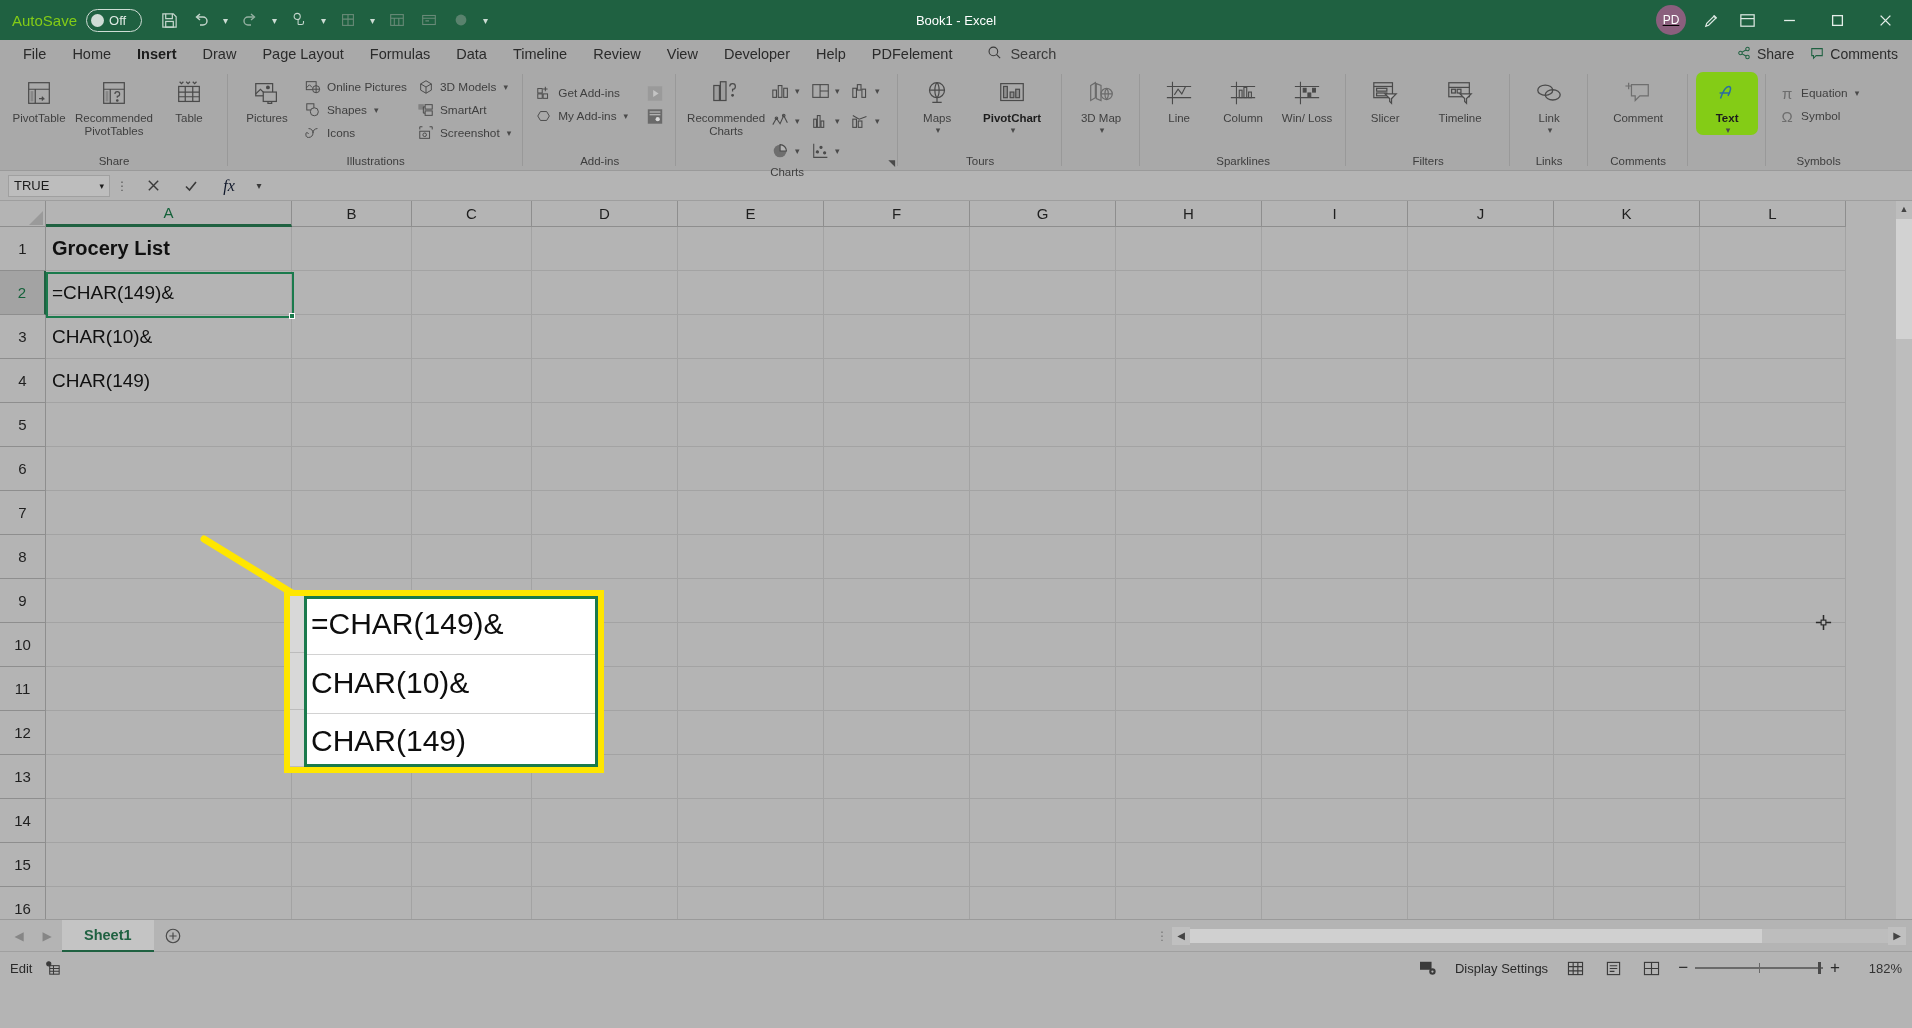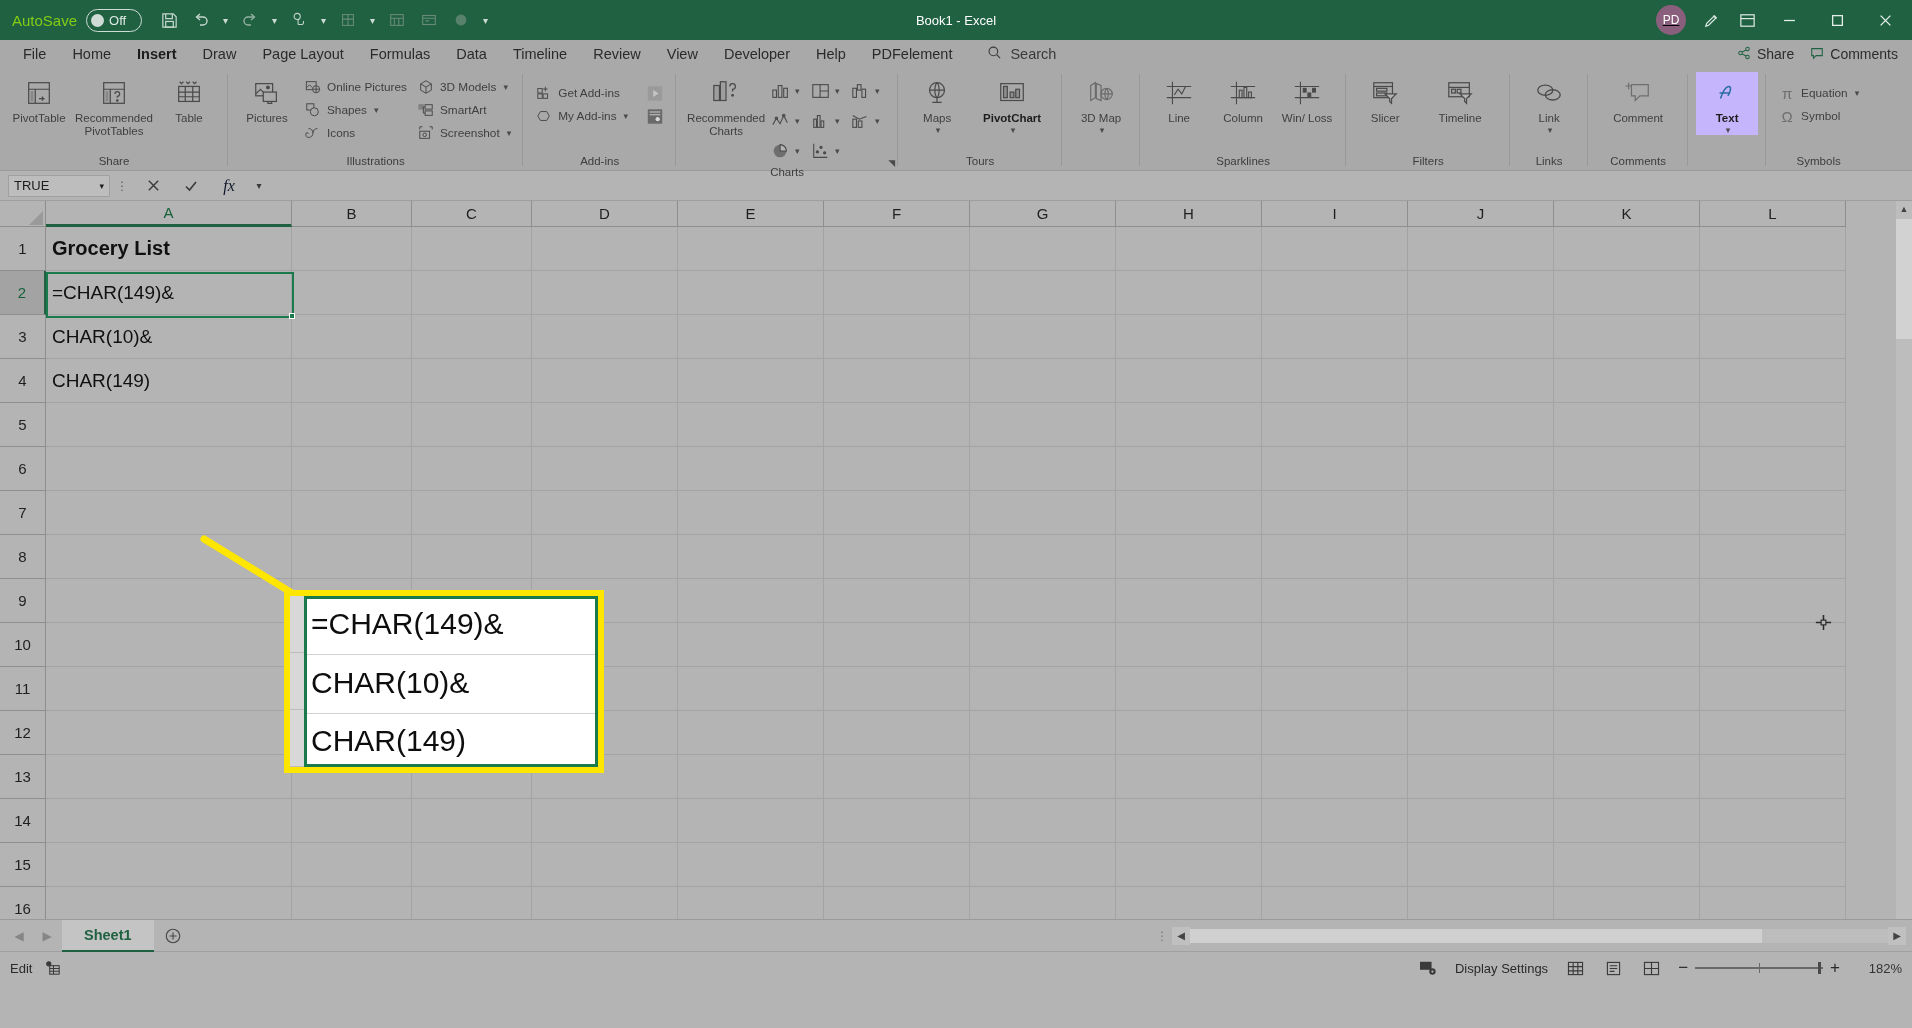--- a/index.html
+++ b/index.html
@@ -73,21 +73,21 @@
   .rg-items { flex: 1; display: flex; align-items: flex-start; padding: 4px 6px 0 6px; gap: 2px; }
   .rg-label {
     height: 19px; font-size: 11.5px; color: #3d3d3d; text-align: center;
     display: flex; align-items: center; justify-content: center;
   }
   .bigbtn {
     width: 62px; display: flex; flex-direction: column; align-items: center;
     padding-top: 4px; color: #4a4a4a;
   }
   .bigbtn.wide { width: 84px; }
-  .bigbtn.active { background: #c4b5fd; border-radius: 0; }
+  .bigbtn.active { background: #84cc16; border-radius: 7px; }
   .bigbtn .glyph { height: 34px; display: flex; align-items: center; justify-content: center; }
   .bigbtn .cap {
     font-size: 11.5px; line-height: 13px; text-align: center; color: #3f3f3f; margin-top: 2px;
     word-break: break-word;
   }
   .bigbtn .cap.dark { color: #1d1d1d; font-weight: 600; }
   .smallcol { display: flex; flex-direction: column; gap: 1px; padding-top: 4px; }
   .smallbtn {
     display: flex; align-items: center; gap: 5px; height: 22px; padding: 0 4px;
     font-size: 11.8px; color: #3f3f3f; white-space: nowrap;

